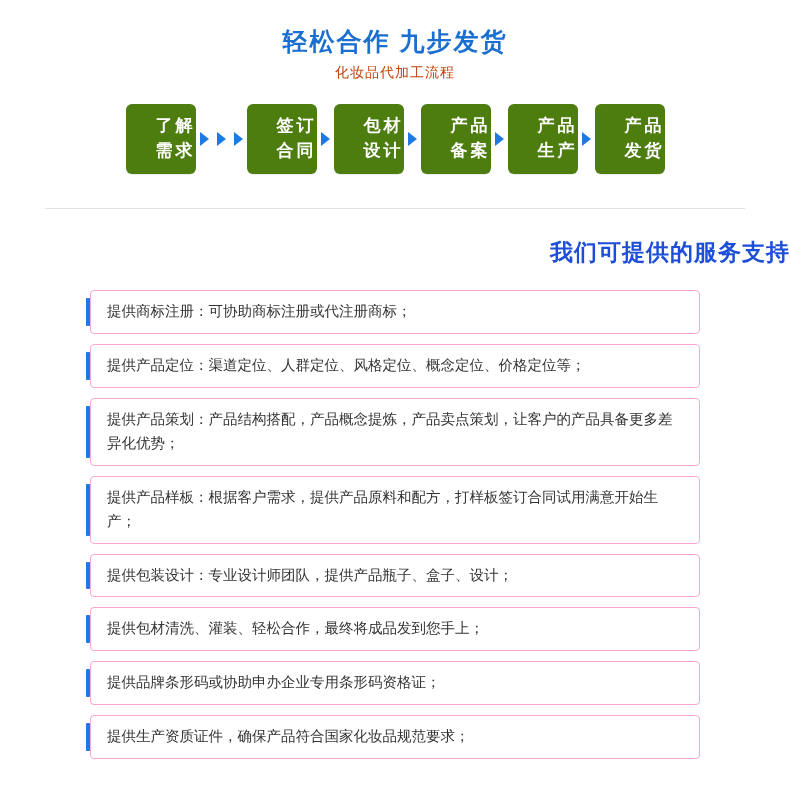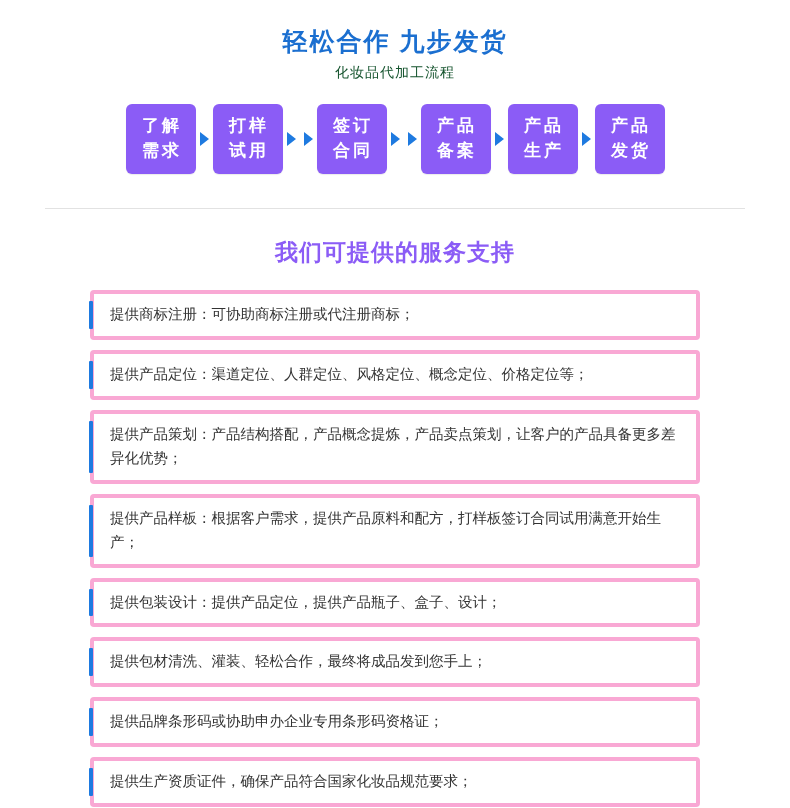--- a/index.html
+++ b/index.html
@@ -29,42 +29,42 @@
   .header-title {
     font-size: 25px;
     font-weight: bold;
     color: #1b6fd0;
     letter-spacing: 2px;
     line-height: 1.2;
   }
   .header-sub {
     margin-top: 8px;
     font-size: 14px;
-    color: #14532d;
+    color: #c2410c;
     letter-spacing: 1px;
   }
 
   
   .steps {
     margin-top: 22px;
     display: flex;
     justify-content: center;
     align-items: center;
     padding: 0 26px;
   }
   .step {
     width: 70px;
     height: 70px;
-    background: #8b5cf6;
+    background: #4d7c0f;
     border-radius: 6px;
     color: #ffffff;
     display: flex;
     flex-direction: column;
     justify-content: center;
-    align-items: center;
+    align-items: flex-end;
     flex: 0 0 auto;
     box-shadow: 0 1px 1px rgba(0,0,0,0.08);
   }
   .step-line {
     font-size: 17px;
     font-weight: bold;
     line-height: 1.45;
     letter-spacing: 3px;
     text-indent: 3px;
   }
@@ -82,33 +82,33 @@
   .divider {
     margin: 34px auto 0 auto;
     width: 700px;
     height: 1px;
     background: #e2e2e2;
   }
 
   
   .services-title {
     margin-top: 28px;
-    text-align: center;
+    text-align: right;
     font-size: 23px;
     font-weight: bold;
-    color: #8b5cf6;
+    color: #1d4ed8;
     letter-spacing: 1px;
   }
   .services-list {
     margin: 22px auto 0 auto;
     width: 610px;
   }
   .service-item {
     position: relative;
-    border: 4px solid #f9a8d4;
+    border: 1px solid #f9a8d4;
     border-radius: 4px;
     background: #ffffff;
     margin-bottom: 10px;
     padding: 9px 14px 9px 16px;
     font-size: 14.5px;
     line-height: 1.65;
     color: #333;
     box-sizing: border-box;
   }
   .service-item::before {
@@ -133,34 +133,34 @@
   </div>
 
   <div class="steps">
 
     <div class="step">
       <span class="step-line">了解</span>
       <span class="step-line">需求</span>
     </div>
     <div class="arrow"></div>
 
-    <div class="step">
-      <span class="step-line">打样</span>
-      <span class="step-line">试用</span>
-    </div>
     <div class="arrow"></div>
 
     <div class="arrow"></div>
 
     <div class="step">
       <span class="step-line">签订</span>
       <span class="step-line">合同</span>
     </div>
     <div class="arrow"></div>
 
+    <div class="step">
+      <span class="step-line">包材</span>
+      <span class="step-line">设计</span>
+    </div>
     <div class="arrow"></div>
 
     <div class="step">
       <span class="step-line">产品</span>
       <span class="step-line">备案</span>
     </div>
     <div class="arrow"></div>
 
     <div class="step">
       <span class="step-line">产品</span>
@@ -177,20 +177,20 @@
 
   <div class="divider"></div>
 
   <div class="services-title">我们可提供的服务支持</div>
 
   <div class="services-list">
     <div class="service-item">提供商标注册：可协助商标注册或代注册商标；</div>
     <div class="service-item">提供产品定位：渠道定位、人群定位、风格定位、概念定位、价格定位等；</div>
     <div class="service-item">提供产品策划：产品结构搭配，产品概念提炼，产品卖点策划，让客户的产品具备更多差异化优势；</div>
     <div class="service-item">提供产品样板：根据客户需求，提供产品原料和配方，打样板签订合同试用满意开始生产；</div>
-    <div class="service-item">提供包装设计：提供产品定位，提供产品瓶子、盒子、设计；</div>
+    <div class="service-item">提供包装设计：专业设计师团队，提供产品瓶子、盒子、设计；</div>
     <div class="service-item">提供包材清洗、灌装、轻松合作，最终将成品发到您手上；</div>
     <div class="service-item">提供品牌条形码或协助申办企业专用条形码资格证；</div>
     <div class="service-item">提供生产资质证件，确保产品符合国家化妆品规范要求；</div>
 
   </div>
 
 </div>
 
 </body></html>

